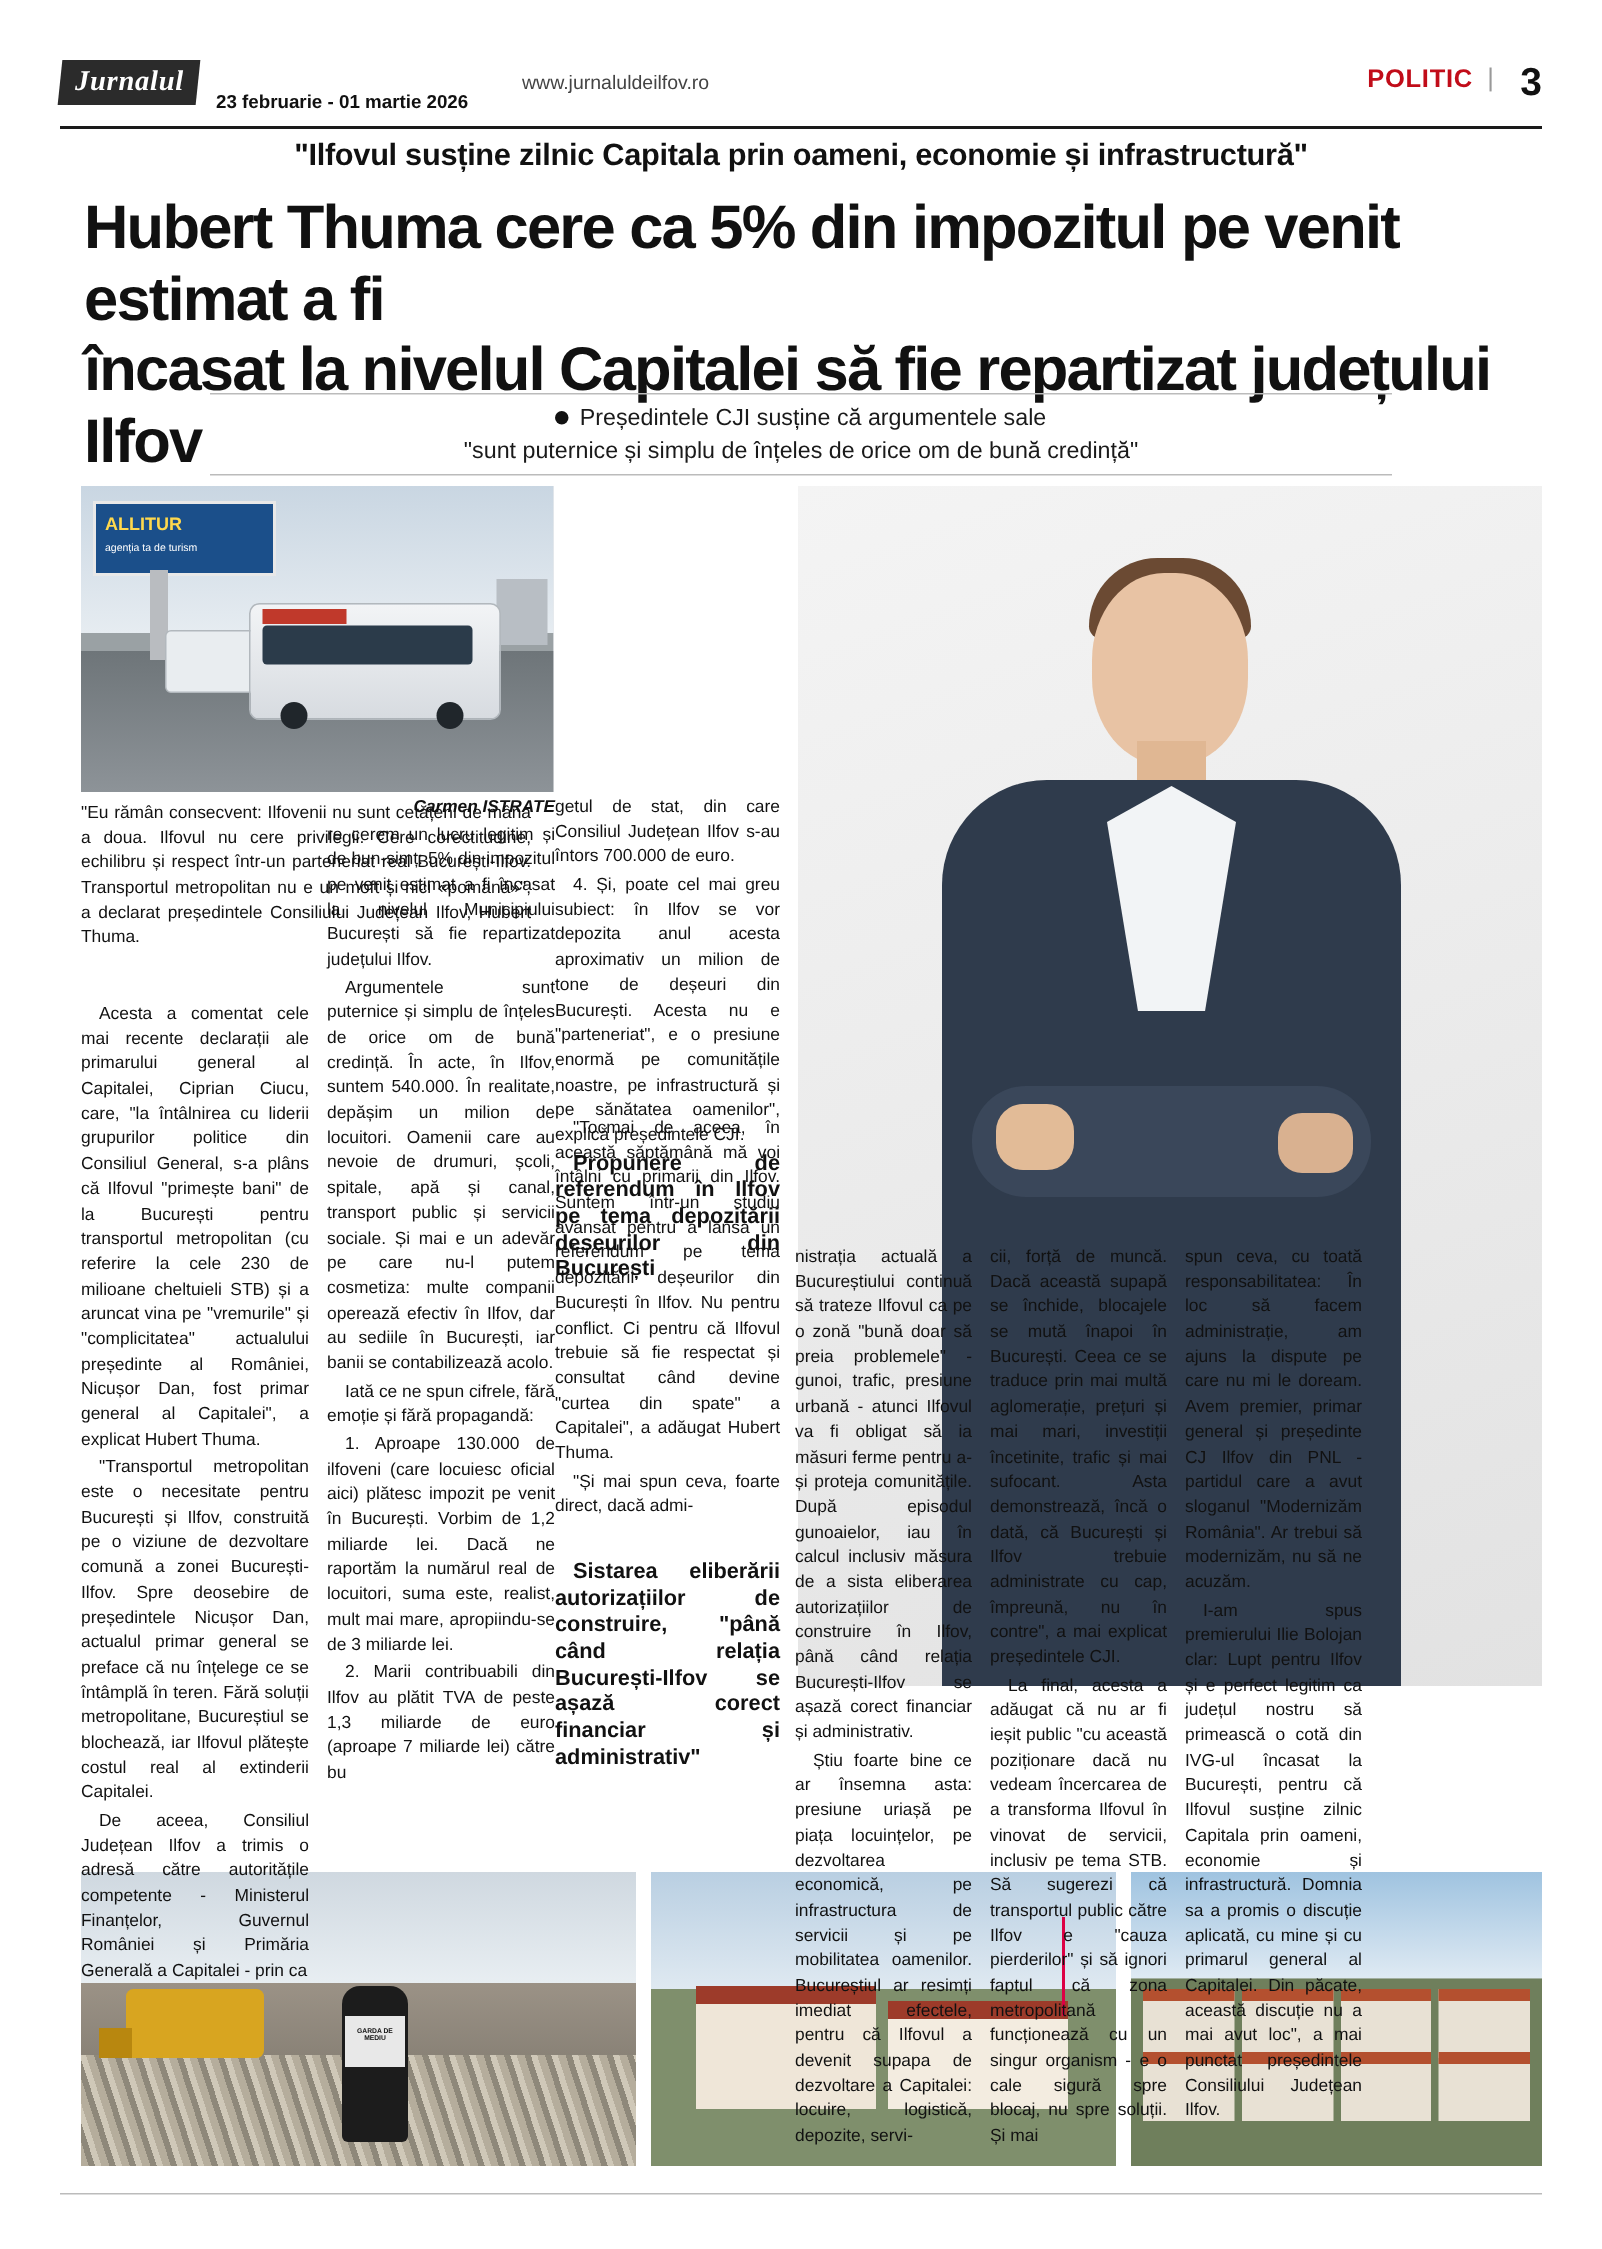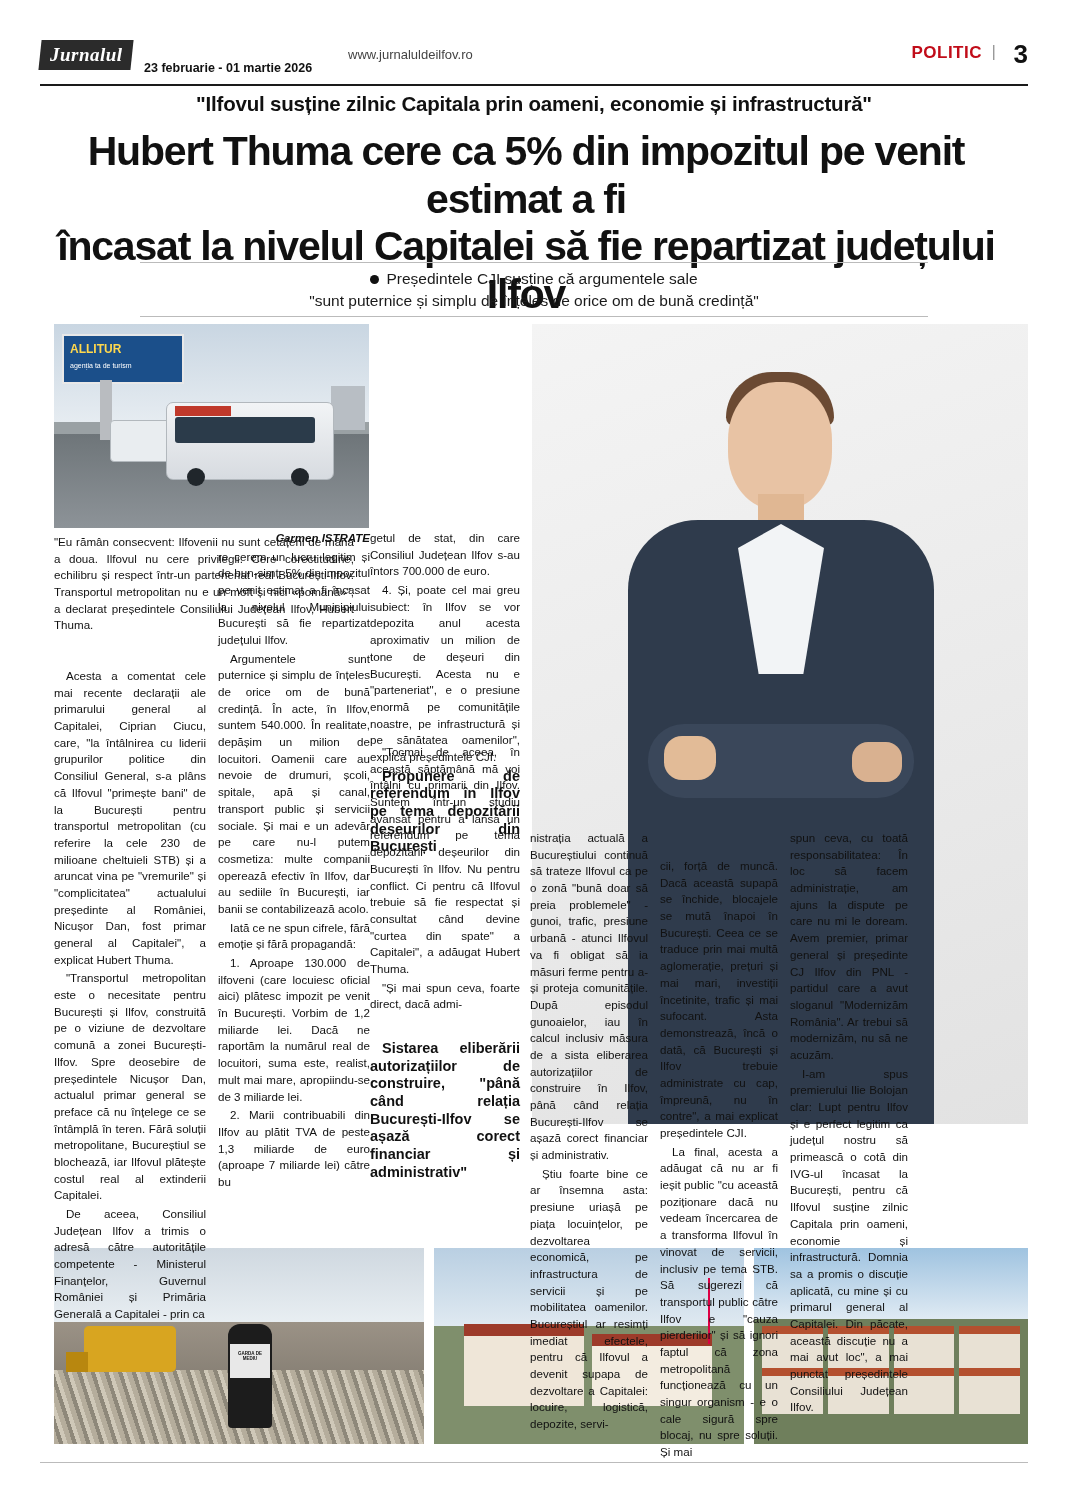--- a/index.html
+++ b/index.html
@@ -14,21 +14,21 @@
   .logo span{transform:skewX(6deg);}
   .dateline{position:absolute;left:104px;top:6px;font-size:12.5px;font-weight:bold;color:#111;margin-top:15px;}
   .weburl{position:absolute;left:308px;top:7px;font-size:13px;color:#444;}
   .section{position:absolute;right:46px;top:3px;font-size:17px;font-weight:bold;color:#c10c19;letter-spacing:.5px;}
   .sep{position:absolute;right:32px;top:2px;font-size:17px;color:#999;}
   .pagenum{position:absolute;right:0px;top:-1px;font-size:26px;font-weight:bold;color:#111;}
 
   
   .kicker{position:absolute;left:40px;top:92px;width:988px;text-align:center;
           font-size:20.5px;font-weight:bold;color:#111;letter-spacing:-.2px;}
-  .headline{position:absolute;left:32px;top:128px;width:988px;text-align:center;
+  .headline{position:absolute;left:56px;top:128px;width:988px;
             font-family:"Liberation Sans",sans-serif;font-weight:bold;font-size:41px;line-height:1.16;
             color:#111;letter-spacing:-1.2px;}
   .subrule{position:absolute;left:140px;top:262px;width:788px;border-top:1px solid #bbb;}
   .deck{position:absolute;left:140px;top:268px;width:788px;text-align:center;font-size:15.5px;color:#1a1a1a;line-height:1.45;}
   .deck .bullet{display:inline-block;width:9px;height:9px;border-radius:50%;background:#111;margin-right:7px;vertical-align:middle;}
   .deckrule2{position:absolute;left:140px;top:316px;width:788px;border-top:1px solid #bbb;}
 
   
   .photo{position:absolute;overflow:hidden;background:#cfd6db;}
   .photo .sky{position:absolute;left:0;right:0;top:0;height:48%;
@@ -97,21 +97,21 @@
   .col p{margin:0 0 2px 0;text-indent:12px;}
   .col p.noind{text-indent:0;}
   .byline{font-style:italic;font-weight:bold;text-align:right;font-size:11.5px;margin:0 0 8px 0;}
   .subhead{font-weight:bold;font-size:14.5px;line-height:1.22;margin:10px 0 6px 0;text-indent:0;}
 
   #col1{left:54px;top:668px;width:152px;}
   #col2{left:218px;top:530px;width:152px;}
   #col3{left:370px;top:530px;width:150px;}
   #col4{left:370px;top:744px;width:150px;}
   #col5{left:530px;top:830px;width:118px;}
-  #col6{left:660px;top:830px;width:118px;margin-top:28px;}
+  #col6{left:660px;top:830px;width:118px;}
   #col7{left:790px;top:830px;width:118px;}
 
   .capbox{left:54px;top:534px;width:300px;}
 
   .bottomrule{position:absolute;left:40px;top:1462px;width:988px;border-top:1px solid #bbb;}
 </style>
 </head>
 <body>
 
 <div class="page">

